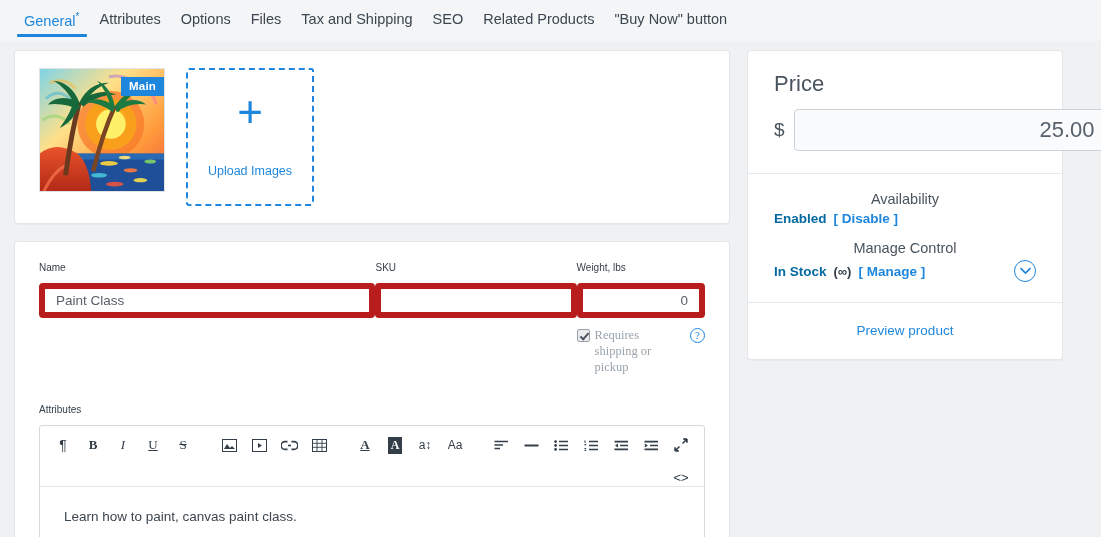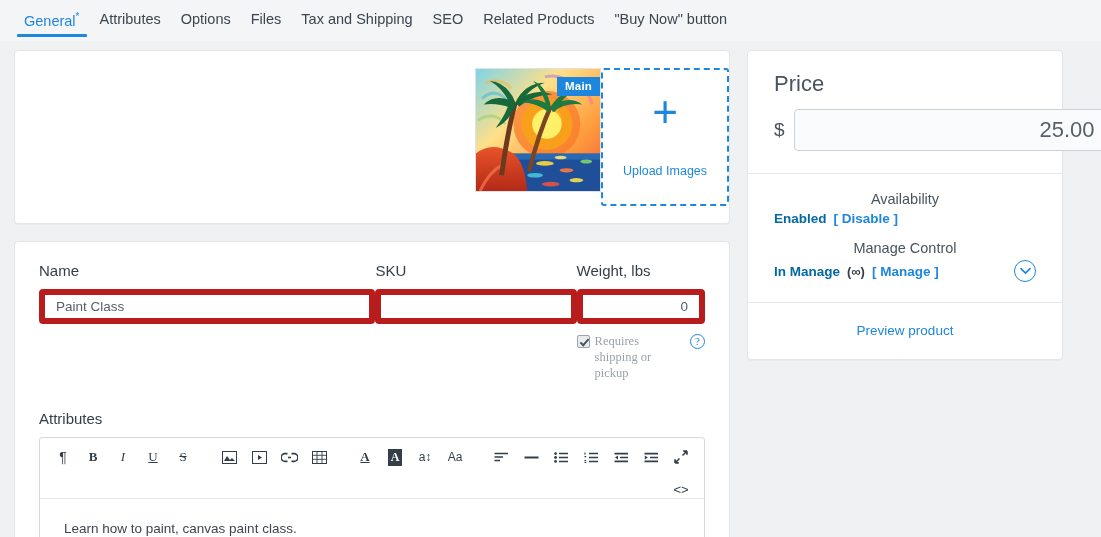--- a/index.html
+++ b/index.html
@@ -51,21 +51,21 @@
 
   .card {
     background: #fff;
     border: 1px solid #e3e6e9;
     border-radius: 4px;
     box-shadow: 0 1px 1px rgba(0,0,0,0.03);
   }
 
   
   .images-card { padding: 17px 0 17px 24px; margin-bottom: 17px; }
-  .images-row { display: flex; gap: 0; align-items: flex-start; justify-content: flex-end; }
+  .images-row { display: flex; gap: 21px; align-items: flex-start; }
 
   .thumb {
     position: relative;
     width: 126px; height: 124px;
     border: 1px solid #e0e2e5;
     overflow: hidden;
     background: #cfd6dd;
     cursor: pointer;
   }
   .thumb svg { display: block; width: 100%; height: 100%; }
@@ -105,21 +105,21 @@
   }
 
   
   .details-card { padding: 20px 24px 0 24px; min-height: 305px; }
   .field-row { display: flex; gap: 0; }
   .f-name  { width: 338px; }
   .f-sku   { width: 202px; margin-left: 0; }
   .f-weight{ width: 129px; }
 
   .flabel {
-    font-size: 15px;
+    font-size: 10px;
     color: #333e48;
     margin-bottom: 10px;
     display: block;
   }
   .finput {
     width: 100%;
     height: 35px;
     border: 6px solid #b91c1c;
     border-radius: 4px;
     font-family: "Liberation Sans", sans-serif;
@@ -523,21 +523,21 @@
 
       <div class="side-div avail-sec">
         <div class="sub-label">Availability</div>
         <div class="status-line">
           <span class="st-green">Enabled</span>
           <span class="st-link">[ Disable ]</span>
         </div>
 
         <div class="sub-label">Manage Control</div>
         <div class="status-line last">
-          <span class="st-green">In Manage</span>
+          <span class="st-green">In Stock</span>
           <span class="st-infinity">(∞)</span>
           <span class="st-link">[ Manage ]</span>
           <span class="circle-btn st-spacer">
             <svg width="11" height="8" viewBox="0 0 11 8">
                 <path d="M1 1.6 L5.5 6 L10 1.6" stroke="#1e87dd" stroke-width="1.7" fill="none" stroke-linecap="round"></path>
               </svg>
           </span>
         </div>
       </div>
 

